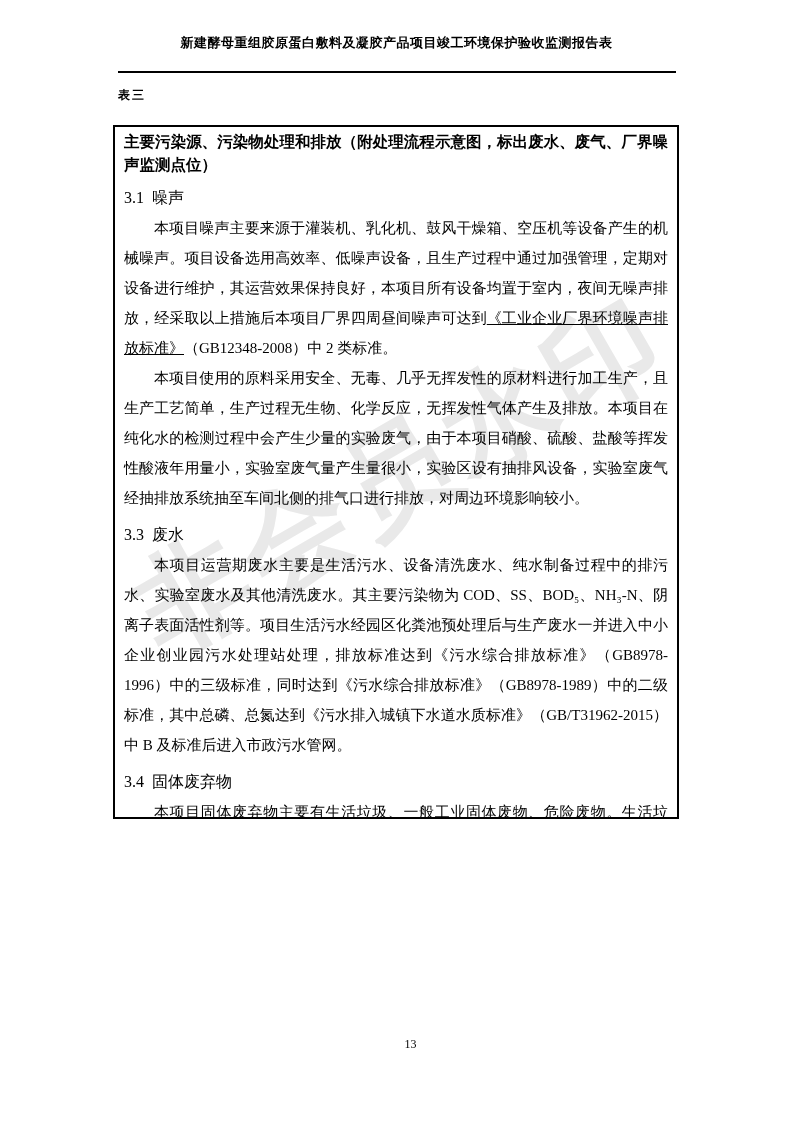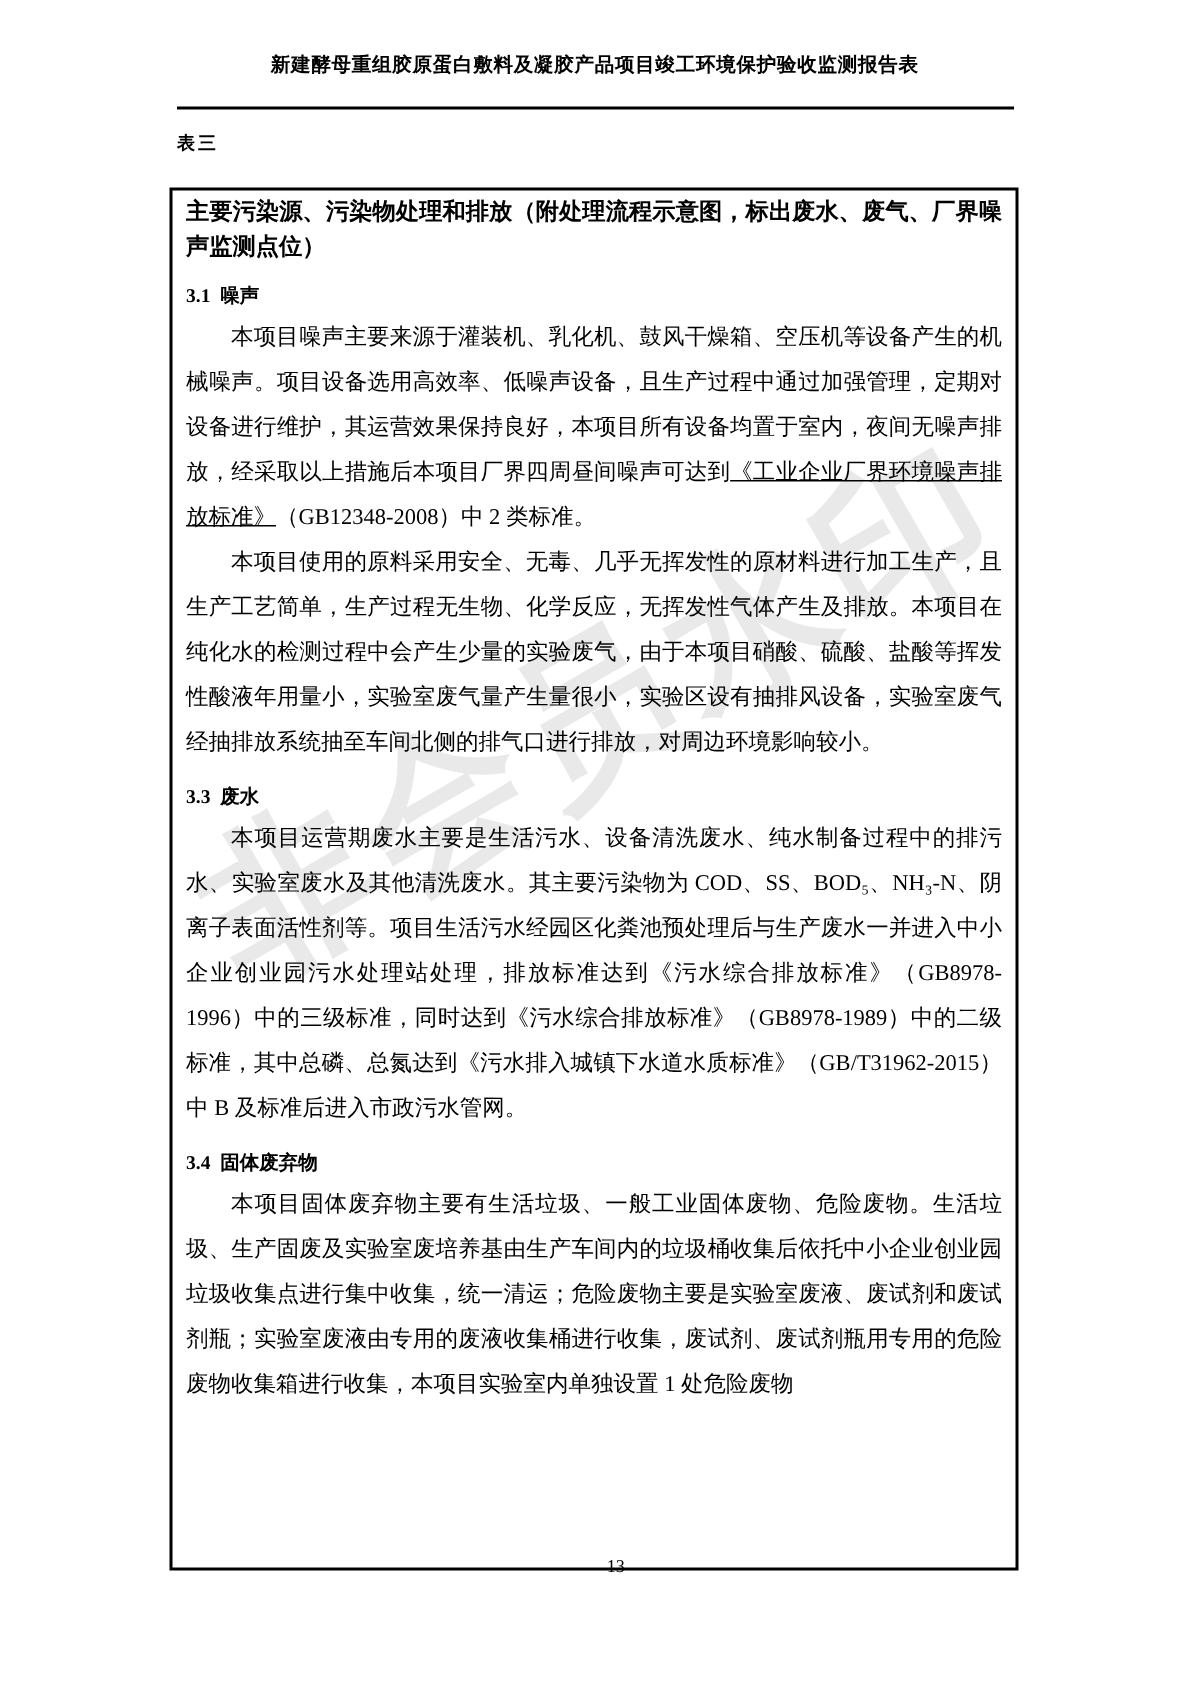--- a/index.html
+++ b/index.html
@@ -44,35 +44,35 @@
   .table-label {
     position: absolute;
     top: 87px; left: 118px;
     font-size: 12px;
     font-weight: bold;
     letter-spacing: 2px;
   }
   .content-table {
     position: absolute;
     top: 125px; left: 113px;
-    width: 566px; height: 922px;
+    width: 566px; height: 694px;
     border: 2px solid #000000;
     padding: 3px 9px 0 9px;
     overflow: hidden;
     background: transparent;
   }
   .table-title {
     font-size: 15.5px;
     font-weight: bold;
     line-height: 23px;
     text-align: justify;
   }
   .sec-heading {
-    font-size: 13px;
-    font-weight: bold;
+    font-size: 16px;
+    font-weight: normal;
     margin: 12px 0 4px 0;
     white-space: pre-wrap;
   }
   .para {
     font-size: 15px;
     line-height: 30px;
     text-align: justify;
     text-indent: 2em;
   }
   .underline { text-decoration: underline; }

